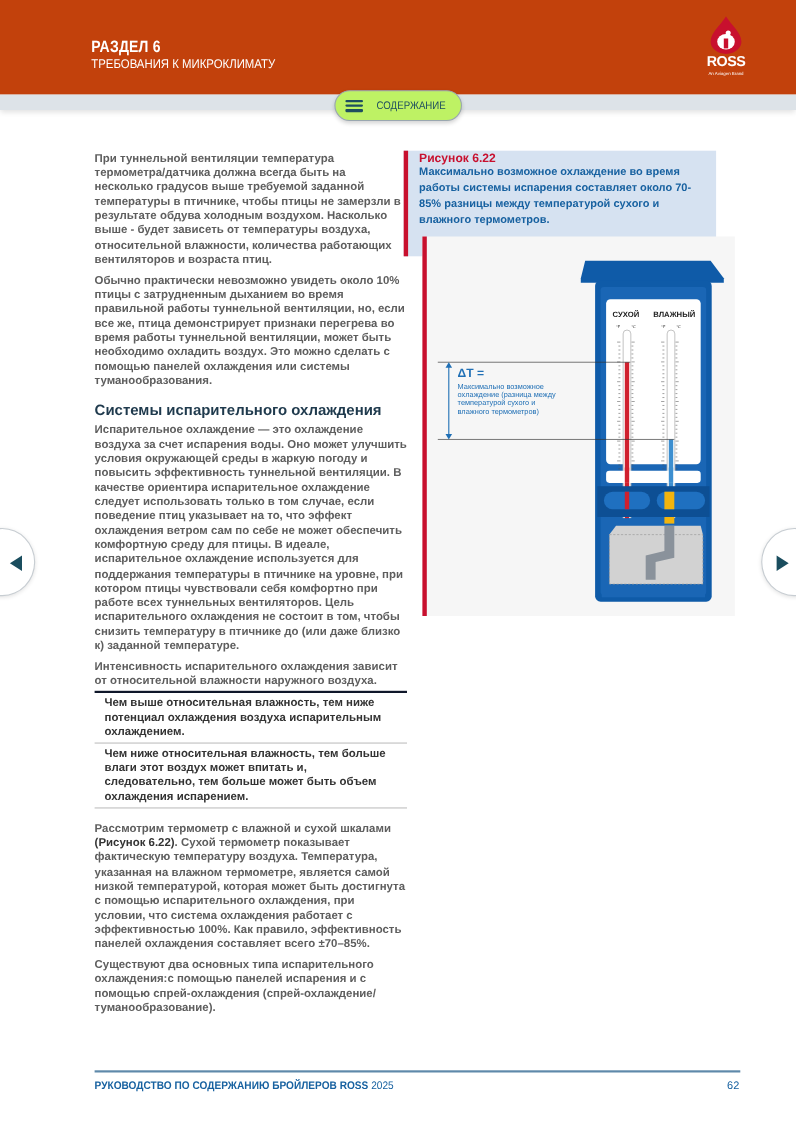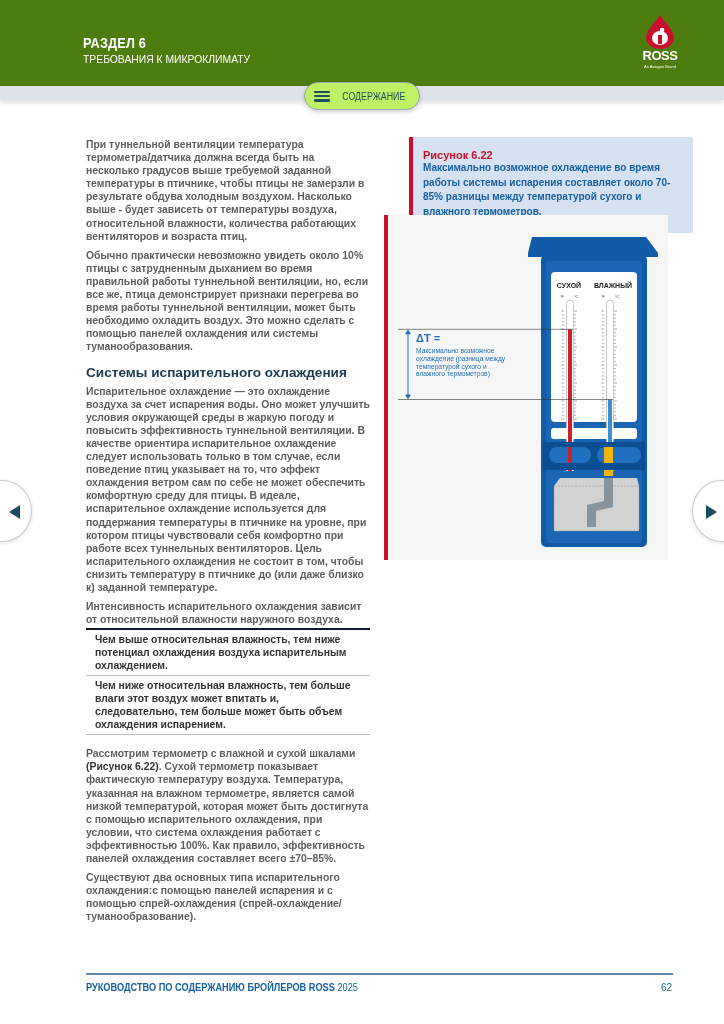--- a/index.html
+++ b/index.html
@@ -1,19 +1,19 @@
 <!DOCTYPE html>
 <html><head>
 <meta charset="utf-8">
 <style>
   * { box-sizing: border-box; margin: 0; padding: 0; }
   html, body { width: 724px; height: 1024px; background: #ffffff; overflow: hidden; }
   body { position: relative; font-family: "Liberation Sans", sans-serif; color: #5b5b5b; }
 
-  .header { position: absolute; left: 0; top: 0; width: 724px; height: 86px; background: #4d7c0f; }
+  .header { position: absolute; left: 0; top: 0; width: 724px; height: 86px; background: #c2410c; }
   .header .section { position: absolute; left: 83px; top: 34px; color: #fff; font-weight: bold; font-size: 15px; letter-spacing: 0.2px; transform: scaleX(0.85); transform-origin: left; }
   .header .subtitle { position: absolute; left: 83px; top: 53px; color: #fff; font-size: 11.5px; transform: scaleX(0.9); transform-origin: left; }
   .logo { position: absolute; left: 630px; top: 14px; width: 60px; height: 60px; }
   .logo .brand { position: absolute; left: 0; top: 34px; width: 60px; text-align: center; color: #fff; font-weight: bold; font-size: 13px; letter-spacing: -0.5px; }
   .logo .tag { position: absolute; left: 0; top: 50px; width: 60px; text-align: center; color: #fff; font-size: 4px; }
 
   .toc-bar { position: absolute; left: 0; top: 86px; width: 724px; height: 14px; background: #dde3e8; box-shadow: 0 3px 5px rgba(0,0,0,0.12); }
   .toc-btn { position: absolute; left: 304px; top: 82px; width: 116px; height: 28px; background: #bef264; border: 1px solid #9aa7b0; border-radius: 14px; box-shadow: 0 2px 4px rgba(0,0,0,0.18); display: flex; align-items: center; justify-content: center; gap: 8px; cursor: pointer; }
   .toc-btn .burger { width: 16px; height: 11px; display: flex; flex-direction: column; justify-content: space-between; }
   .toc-btn .burger span { display: block; height: 2.2px; background: #1f4e5f; border-radius: 1px; }
@@ -21,21 +21,21 @@
 
   .col-left { position: absolute; left: 86px; top: 138px; width: 284px; font-size: 10.4px; line-height: 13.1px; color: #5e5e5e; }
   .col-left p { margin-bottom: 6px; font-weight: bold; }
   .col-left h2 { font-size: 13.6px; color: #1f3a4d; font-weight: bold; margin: 12px 0 6px 0; }
   .col-left .note-intro { border-bottom: 2px solid #0f172a; padding-bottom: 2px; margin-bottom: 0; }
   .col-left .bullet { padding: 3px 8px 3px 9px; border-bottom: 1px solid #bfbfbf; color: #333; font-size: 10.4px; line-height: 13px; }
   .col-left .bullet.bold { font-weight: bold; }
   .col-left .after { margin-top: 12px; }
   .col-left b { color: #333; }
 
-  .fig-box { position: absolute; left: 409px; top: 137px; width: 284px; height: 96px; background: #d6e2f1; border-left: 4px solid #c8102e; padding: 12px 8px 0 10px; }
+  .fig-box { position: absolute; left: 367px; top: 137px; width: 284px; height: 96px; background: #d6e2f1; border-left: 4px solid #c8102e; padding: 1px 8px 0 10px; }
   .fig-box .num { color: #c8102e; font-weight: bold; font-size: 11px; }
   .fig-box .cap { color: #1761a0; font-weight: bold; font-size: 10px; line-height: 14.5px; }
   .fig-area { position: absolute; left: 384px; top: 215px; width: 284px; height: 345px; background: #f6f6f6; border-left: 4px solid #c8102e; }
   .fig-area svg { position: absolute; left: 0; top: 0; }
 
   .nav-arrow { position: absolute; top: 480px; width: 60px; height: 62px; border: 1px solid #c7cdd2; border-radius: 50%; background: #fff; box-shadow: 0 1px 4px rgba(0,0,0,0.12); cursor: pointer; }
   .nav-arrow.left { left: -28px; }
   .nav-arrow.right { left: 692px; }
   .nav-arrow .tri { position: absolute; top: 24px; width: 0; height: 0; border-top: 7px solid transparent; border-bottom: 7px solid transparent; }
   .nav-arrow.left .tri { left: 36px; border-right: 11px solid #1a4d5e; }

